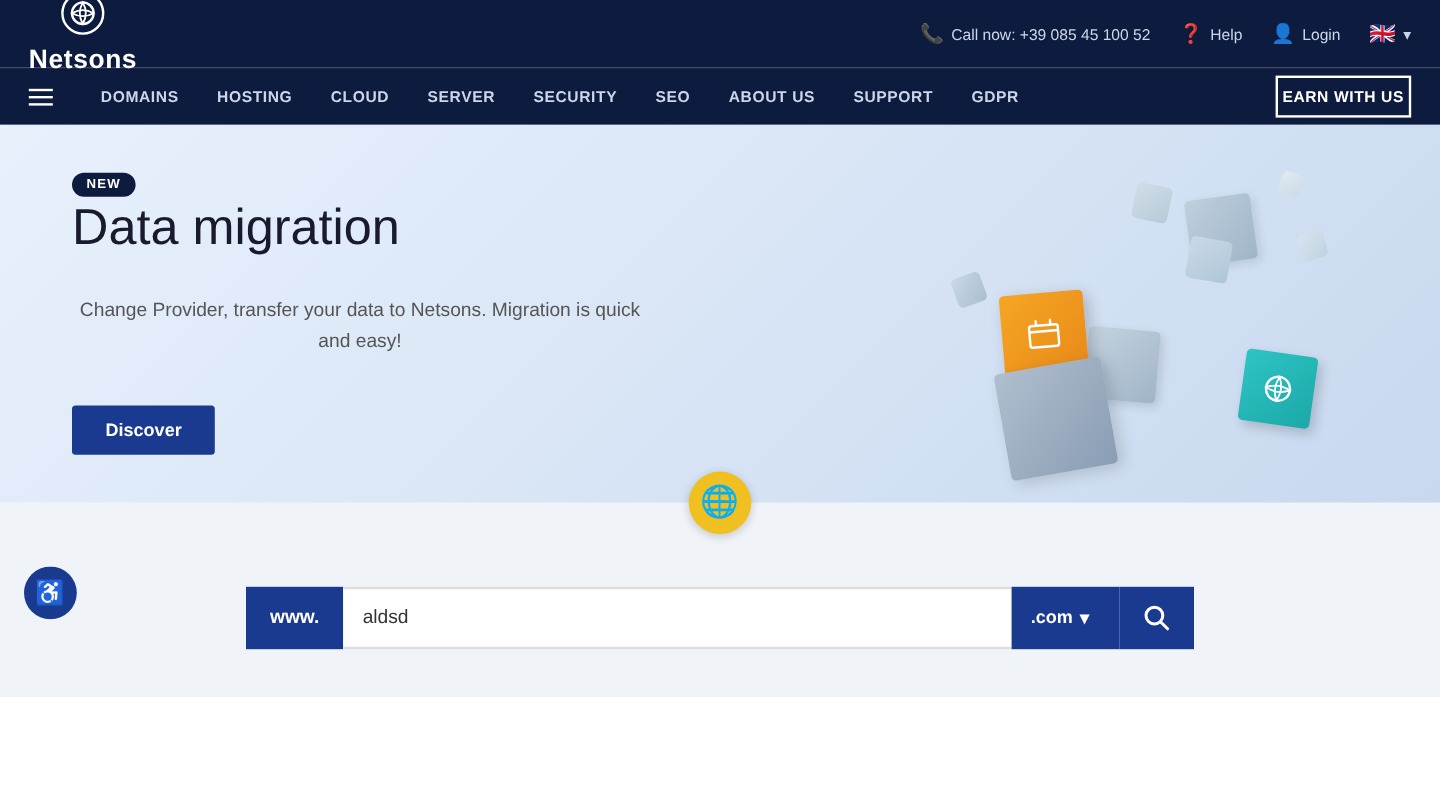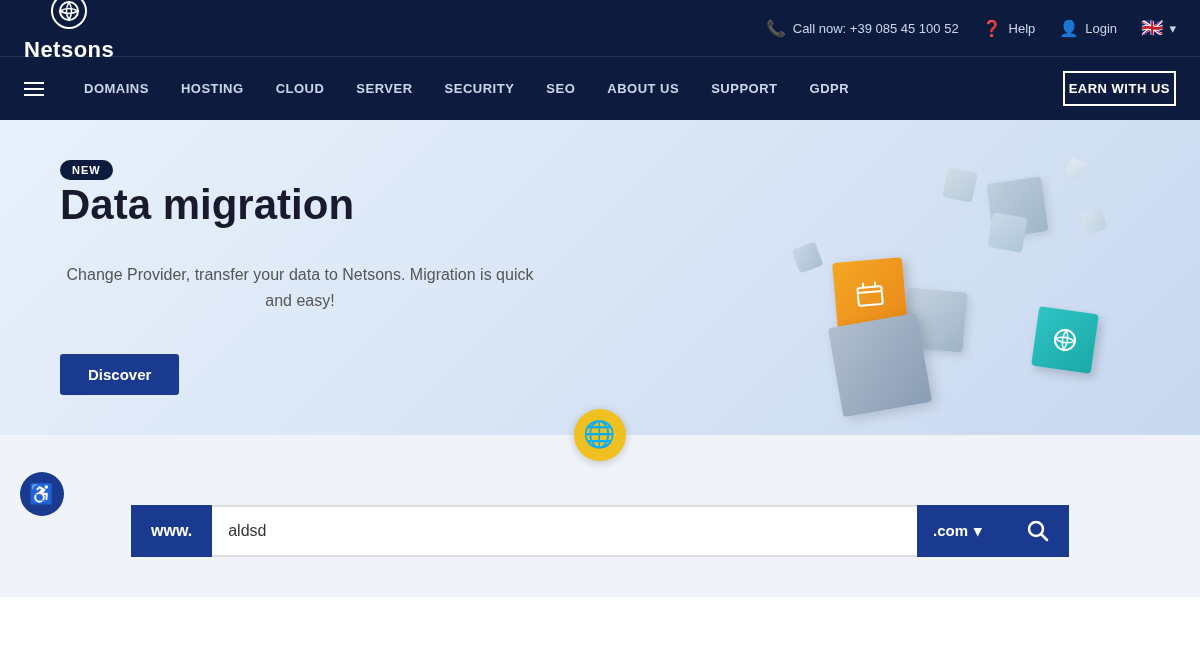--- a/index.html
+++ b/index.html
@@ -40,21 +40,21 @@
     }
     .top-right-item .icon { font-size: 16px; }
     .flag-icon { font-size: 18px; }
 
     
     .nav-bar {
       background: #0d1b3e;
       display: flex;
       align-items: center;
       padding: 0 24px;
-      height: 64px;
+      height: 48px;
       border-top: 1px solid rgba(255,255,255,0.1);
     }
     .hamburger {
       display: flex; flex-direction: column; gap: 4px; cursor: pointer; margin-right: 24px;
     }
     .hamburger span {
       width: 20px; height: 2px; background: #fff; display: block;
     }
     .nav-links {
       display: flex; align-items: center; gap: 0; flex: 1;
@@ -102,21 +102,21 @@
       font-size: 11px;
       font-weight: 700;
       padding: 4px 12px;
       border-radius: 20px;
       display: inline-block;
       margin-bottom: 0;
       letter-spacing: 1px;
     }
     .hero-title {
       font-size: 42px;
-      font-weight: 700;
+      font-weight: 400;
       color: #1a1a2e;
       line-height: 1.2;
       margin-bottom: 32px;
     }
     .hero-desc {
       font-size: 16px;
       color: #555;
       line-height: 1.6;
       margin-bottom: 40px;
       max-width: 480px;
@@ -244,21 +244,21 @@
       display: flex; align-items: center; justify-content: center;
       font-size: 26px;
       color: #fff;
       box-shadow: 0 2px 8px rgba(0,0,0,0.2);
       z-index: 10;
     }
     .domain-search-bar {
       margin-top: 40px;
       display: flex;
       align-items: stretch;
-      width: 938px;
+      width: 790px;
       height: 52px;
     }
     .www-label {
       background: #1a3a8f;
       color: #fff;
       font-size: 16px;
       font-weight: 600;
       padding: 0 20px;
       display: flex; align-items: center;
       min-width: 70px;

